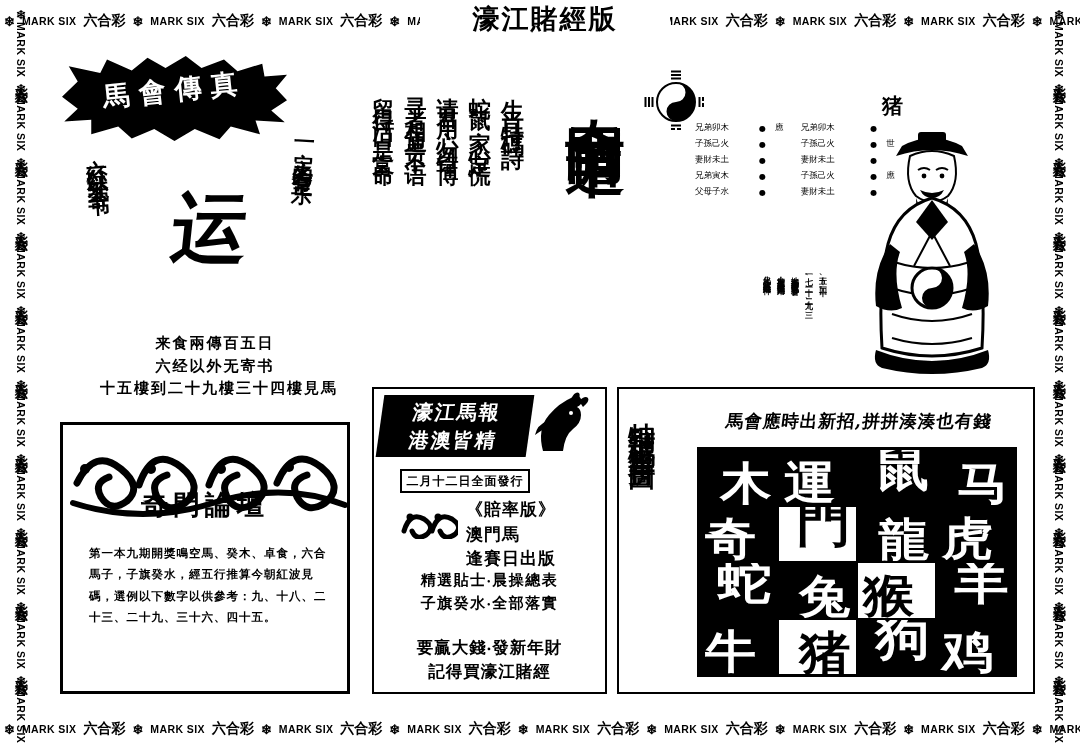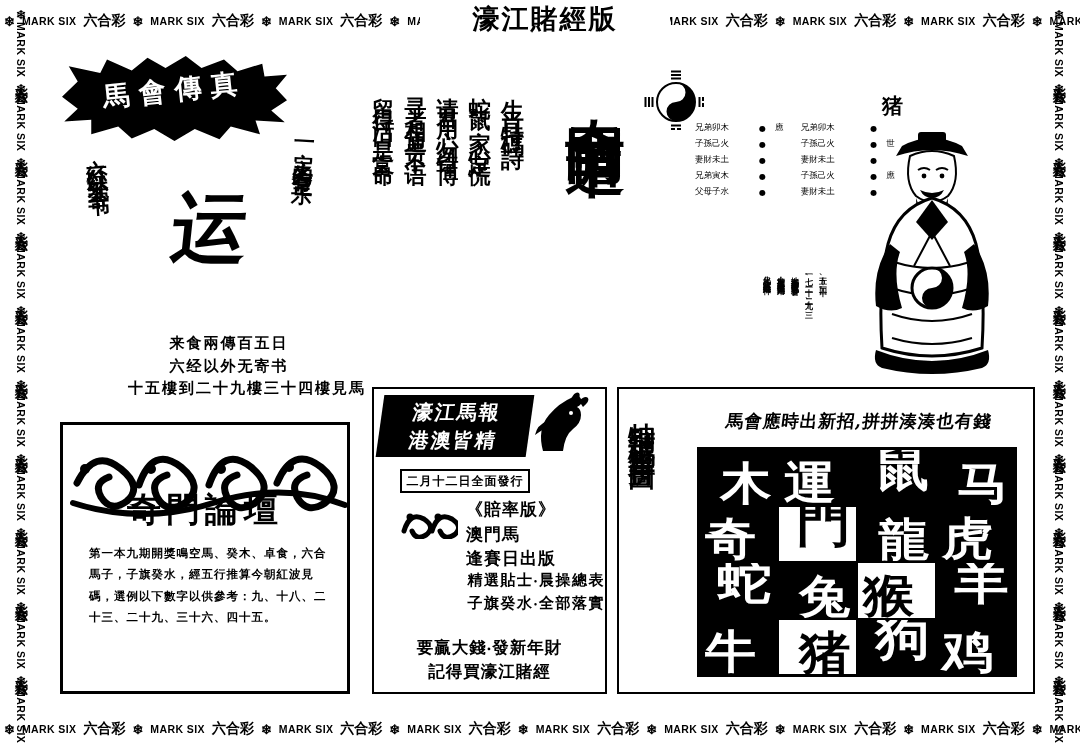--- a/index.html
+++ b/index.html
@@ -96,21 +96,21 @@
     font-size:76px; line-height:1;
     transform:skewX(-6deg);
   }
 
   .couplet {
     position:absolute; left:58px; top:290px; width:230px;
     font-family:"DejaVu Serif", serif; font-weight:bold;
     font-size:15px; line-height:1.5; letter-spacing:2px;
     text-align:center;
   }
-  .couplet div { white-space:nowrap;margin-left:28px; }
+  .couplet div { white-space:nowrap; }
 
   
   .poem {
     position:absolute; left:330px; top:38px;
     display:flex; flex-direction:row-reverse; gap:8px;
   }
   .poem .col {
     writing-mode:vertical-rl; text-orientation:upright;
     font-family:"DejaVu Serif", serif; font-weight:bold;
     font-size:22px; letter-spacing:11px; line-height:1.1;
@@ -155,21 +155,21 @@
   
   .sage { position:absolute; left:790px; top:60px; width:200px; height:300px; }
 
   
   .forum {
     position:absolute; left:18px; top:380px; width:290px; height:272px;
     border:3px solid #000;
   }
   .forum .title {
     position:absolute; left:0; right:0; top:62px; text-align:center;
-    font-family:"DejaVu Serif", serif; font-weight:bold; font-size:34px;
+    font-family:"DejaVu Serif", serif; font-weight:bold; font-size:27px;
     letter-spacing:5px;
   }
   .forum .body {
     position:absolute; left:26px; right:18px; top:118px;
     font-family:"DejaVu Serif", serif; font-weight:bold;
     font-size:11.5px; line-height:1.85; letter-spacing:1px;
     text-align:left;
   }
   .snakes { position:absolute; left:0; top:0; width:290px; height:110px; }
 
@@ -193,21 +193,21 @@
     font-family:"DejaVu Serif", serif; font-weight:bold; font-size:12px;
     letter-spacing:1px;
   }
   .hb-logo { position:absolute; left:24px; top:116px; width:60px; height:34px; }
   .hb-v1 {
     position:absolute; left:92px; top:108px;
     font-family:"DejaVu Serif", serif; font-weight:bold;
     font-size:17px; line-height:1.45; letter-spacing:1px;
   }
   .hb-lines {
-    position:absolute; left:0; right:0; top:180px; text-align:right;
+    position:absolute; left:0; right:0; top:180px; text-align:center;
     font-family:"DejaVu Serif", serif; font-weight:bold;
     font-size:15px; line-height:1.5; letter-spacing:1.5px;
   }
   .hb-foot {
     position:absolute; left:0; right:0; bottom:8px; text-align:center;
     font-family:"DejaVu Serif", serif; font-weight:bold;
     font-size:16.5px; line-height:1.45; letter-spacing:1px;
   }
 
   

